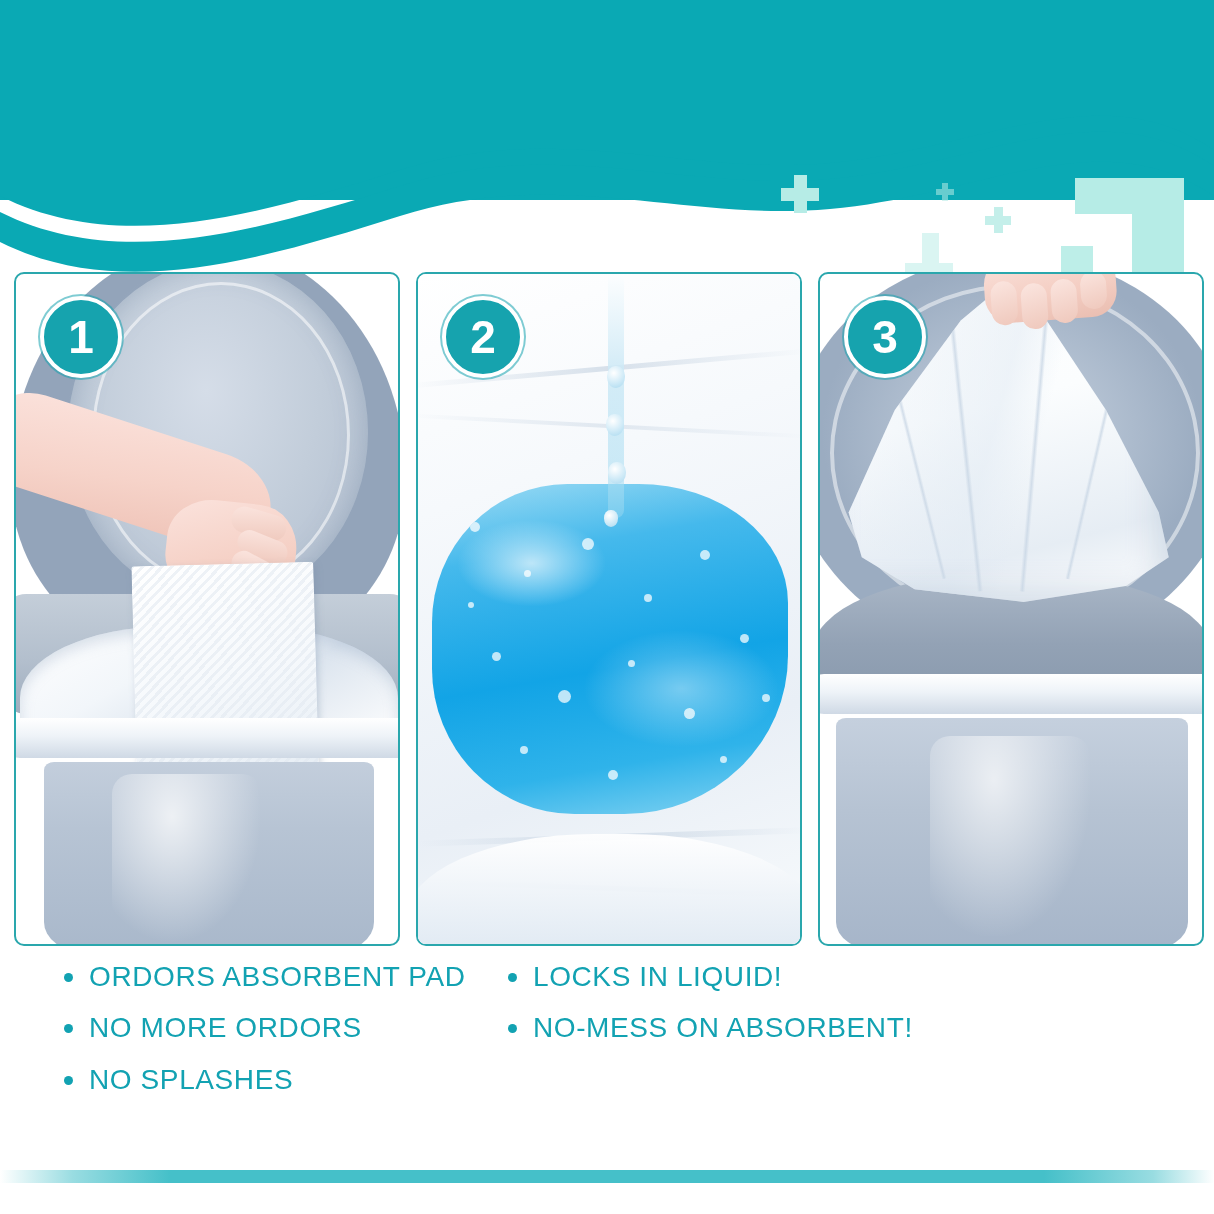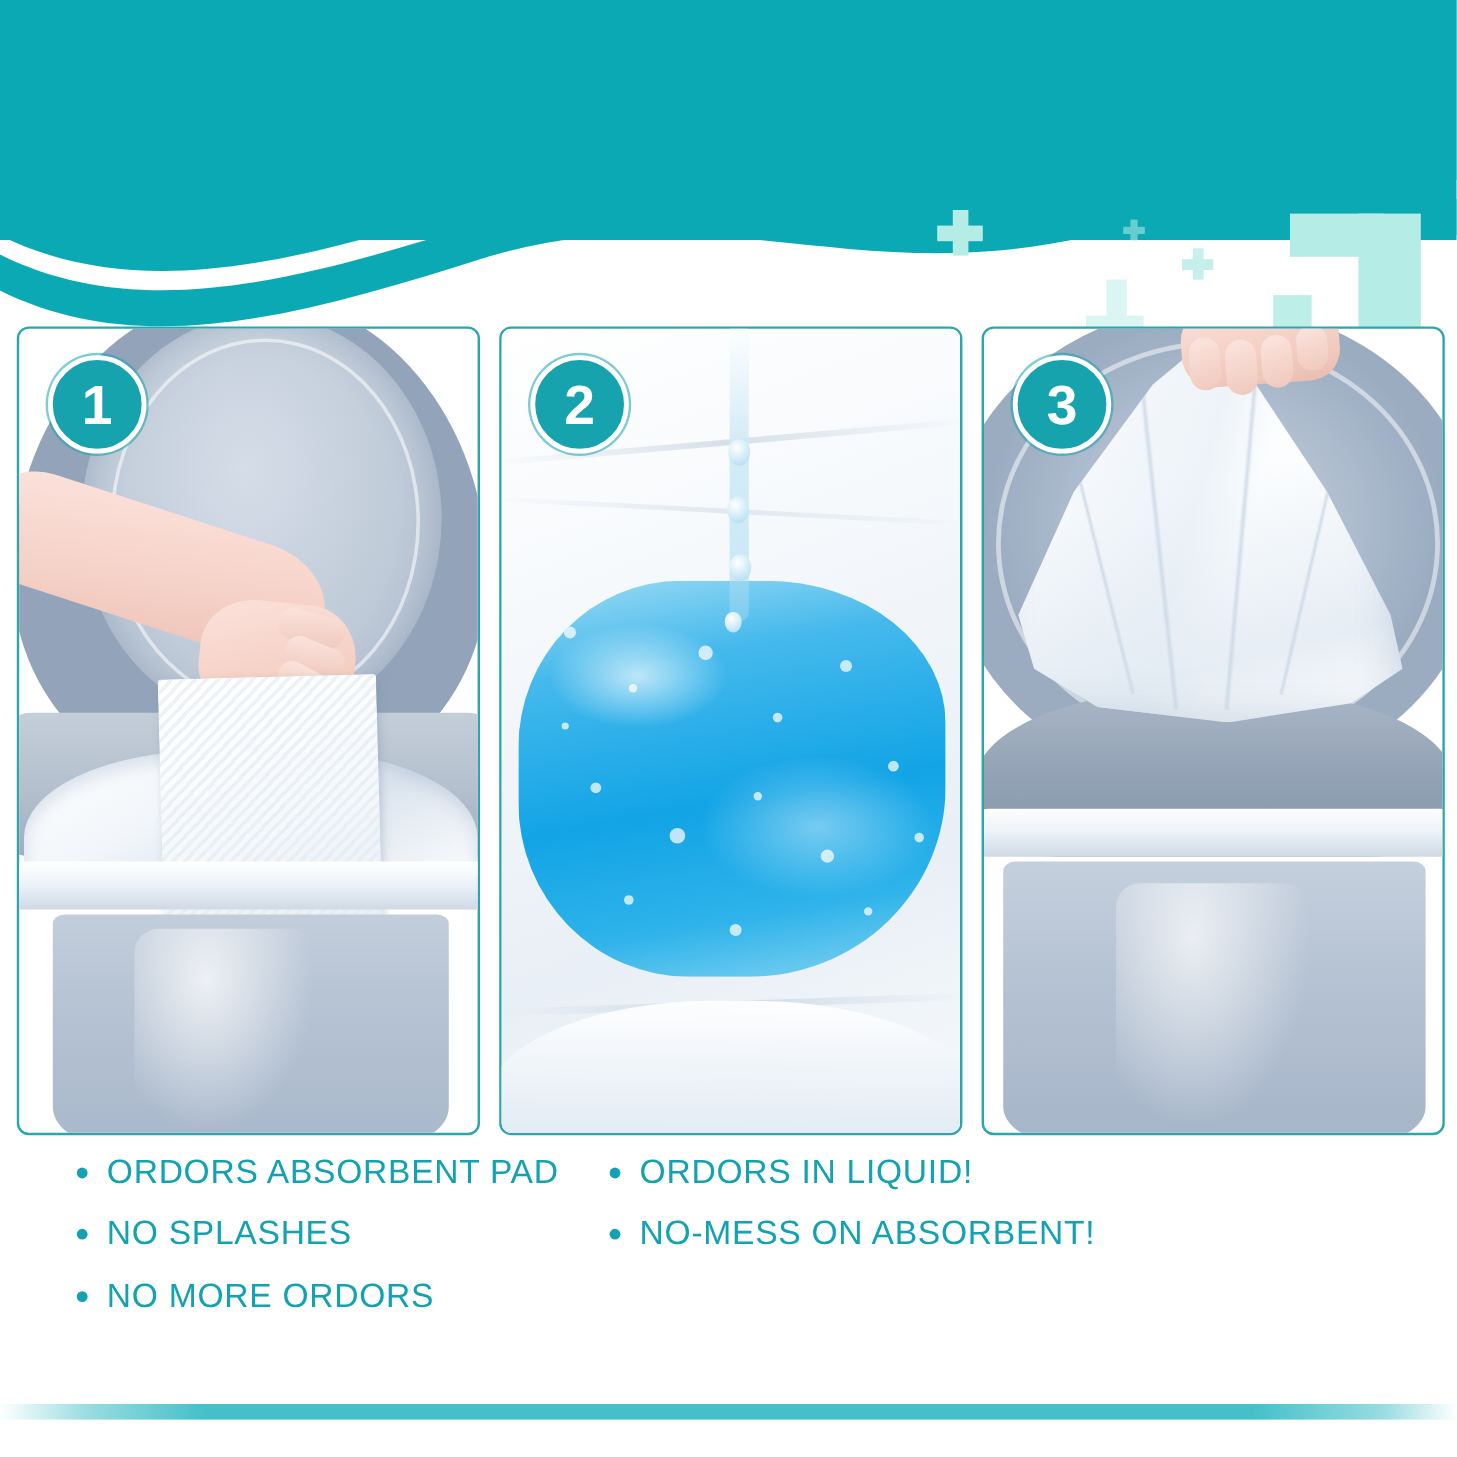--- a/index.html
+++ b/index.html
@@ -360,31 +360,31 @@
   </div>
 
   <div class="bullets">
     <div class="bcol left">
       <div class="bullet">
         <span class="dot"></span>
         <span>ORDORS ABSORBENT PAD</span>
       </div>
       <div class="bullet">
         <span class="dot"></span>
+        <span>NO MORE ORDORS</span>
+      </div>
+      <div class="bullet">
+        <span class="dot"></span>
         <span>NO SPLASHES</span>
       </div>
-      <div class="bullet">
-        <span class="dot"></span>
-        <span>NO MORE ORDORS</span>
-      </div>
     </div>
     <div class="bcol right">
       <div class="bullet">
         <span class="dot"></span>
-        <span>ORDORS IN LIQUID!</span>
+        <span>LOCKS IN LIQUID!</span>
       </div>
       <div class="bullet">
         <span class="dot"></span>
         <span>NO-MESS ON ABSORBENT!</span>
       </div>
     </div>
   </div>
 
   <div class="bottom-bar"></div>
 

